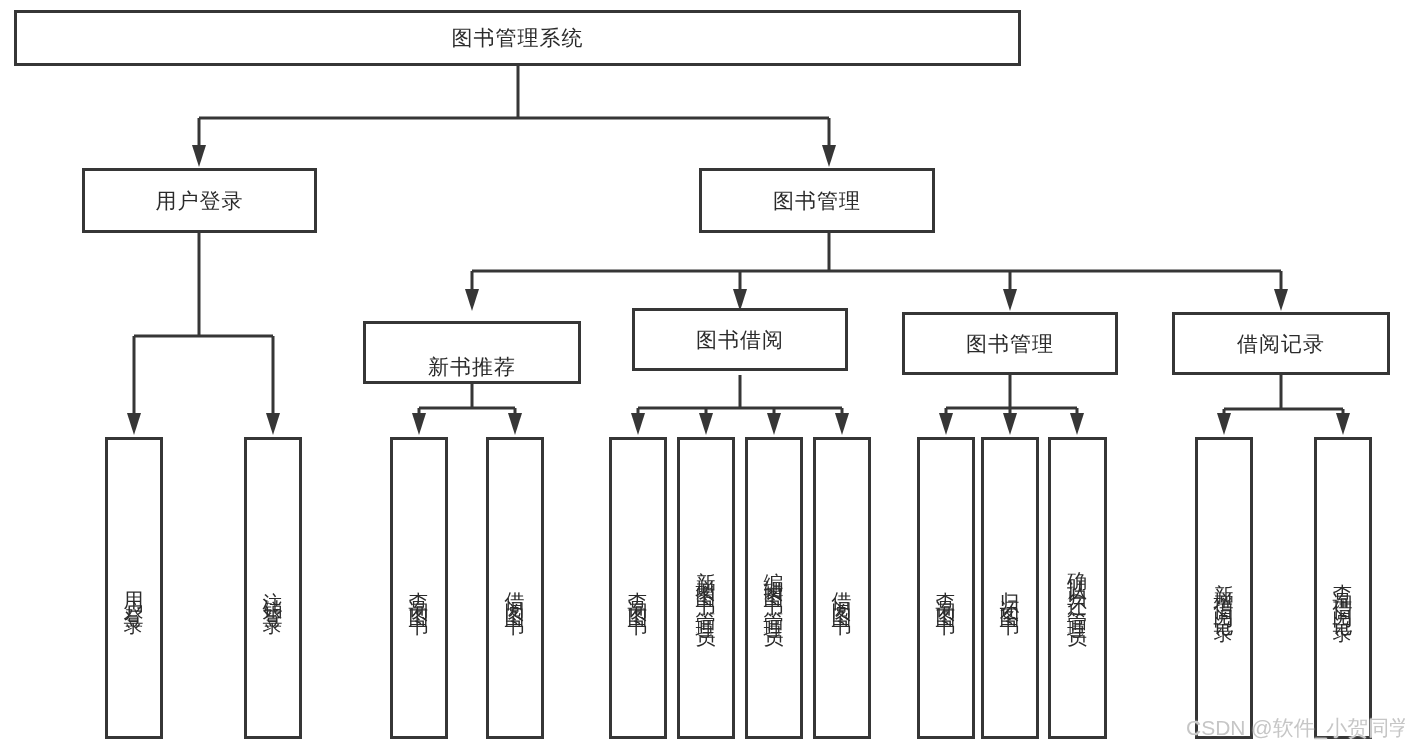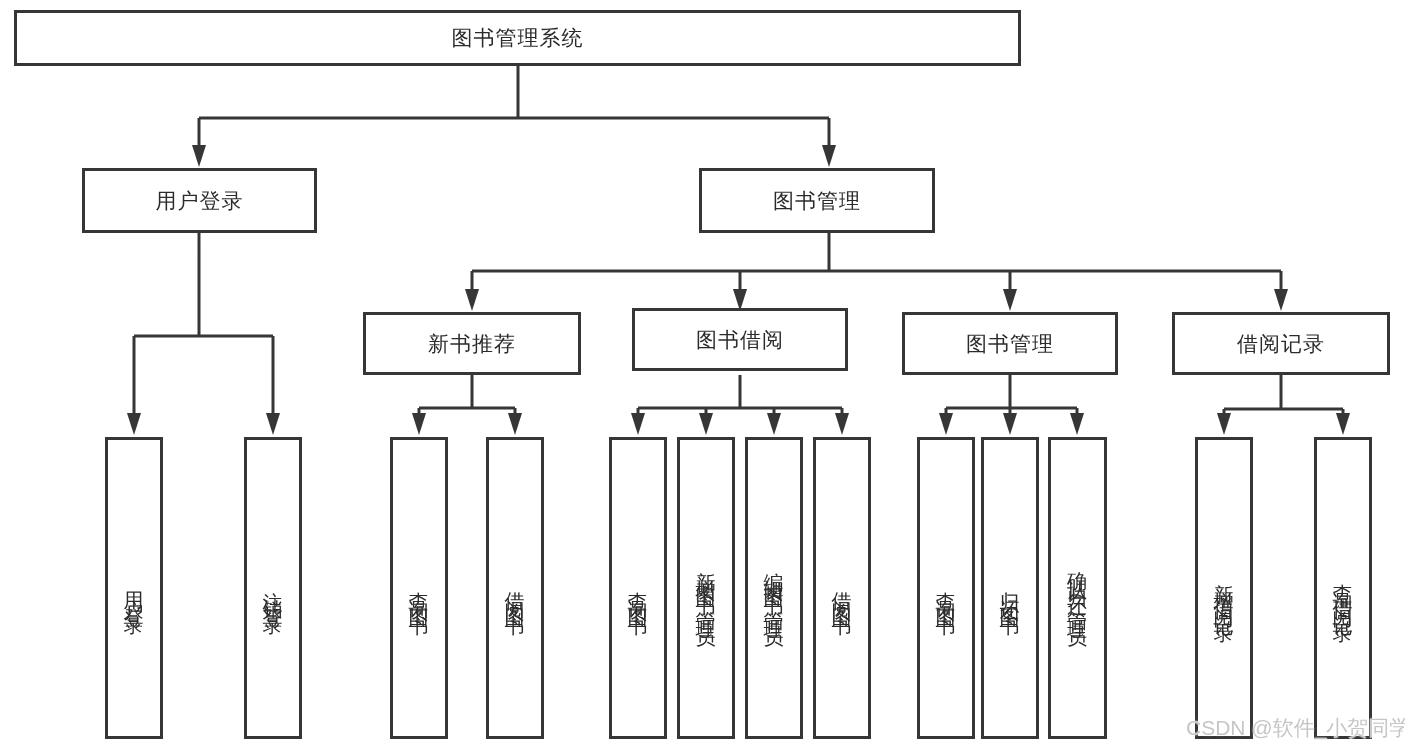--- a/index.html
+++ b/index.html
@@ -121,21 +121,21 @@
     <span>图书管理系统</span>
   </div>
 
   <div class="node hnode" style="left:82px; top:168px; width:235px; height:65px;">
     <span>用户登录</span>
   </div>
   <div class="node hnode" style="left:699px; top:168px; width:236px; height:65px;">
     <span>图书管理</span>
   </div>
 
-  <div class="node hnode" style="left:363px; top:312px; width:218px; height:63px;">
+  <div class="node hnode" style="left:363px; top:321px; width:218px; height:63px;align-items:flex-end;">
     <span>新书推荐</span>
   </div>
   <div class="node hnode" style="left:632px; top:308px; width:216px; height:63px;">
     <span>图书借阅</span>
   </div>
   <div class="node hnode" style="left:902px; top:312px; width:216px; height:63px;">
     <span>图书管理</span>
   </div>
   <div class="node hnode" style="left:1172px; top:312px; width:218px; height:63px;">
     <span>借阅记录</span>

